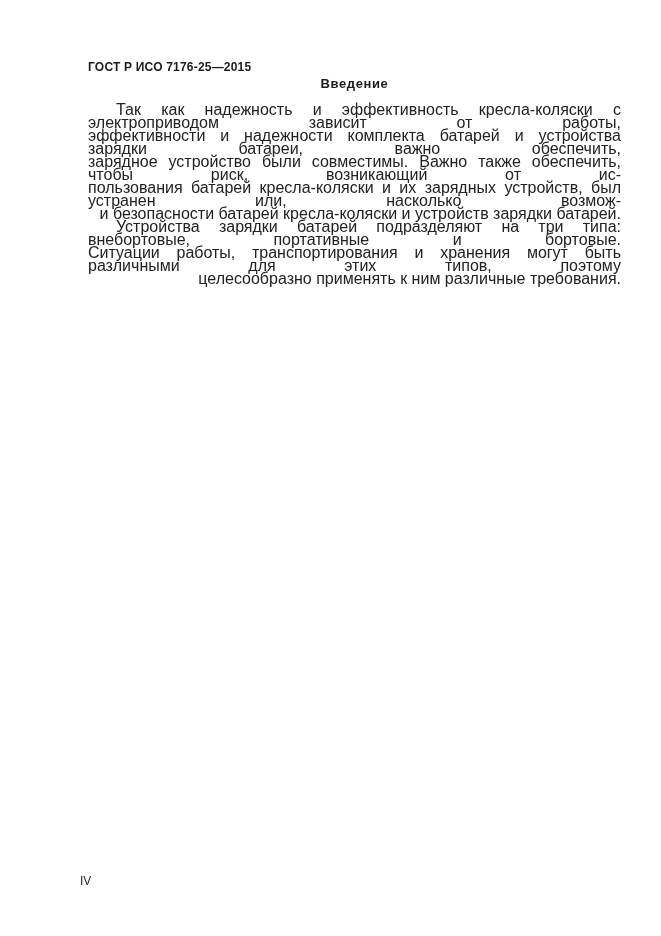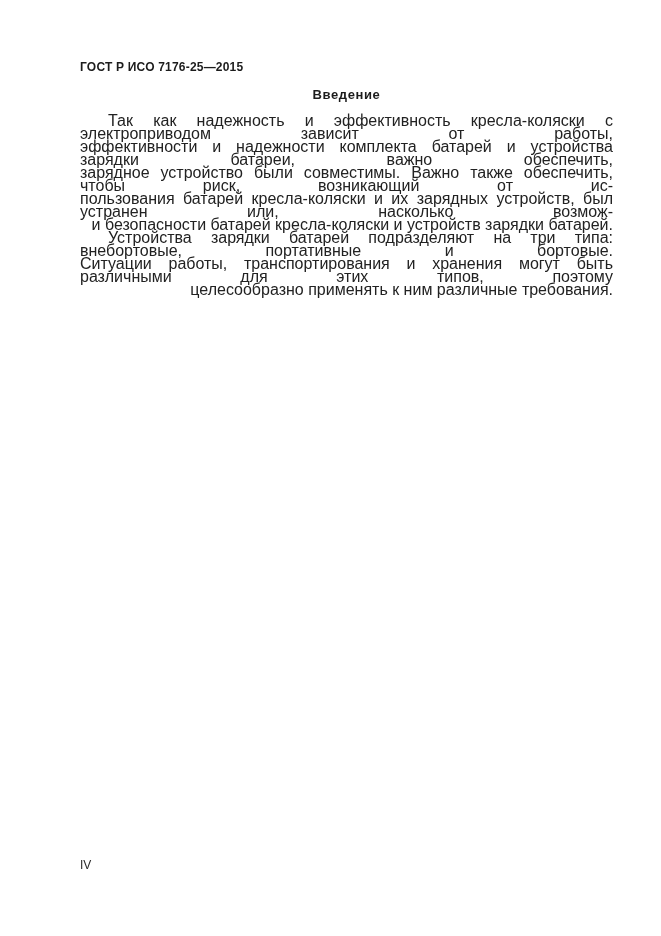--- a/index.html
+++ b/index.html
@@ -12,32 +12,32 @@
   }
   .page {
     position: relative;
     width: 661px;
     height: 936px;
     background: #ffffff;
     overflow: hidden;
   }
   .content {
     position: absolute;
-    left: 80px;
+    left: 88px;
     top: 60px;
     width: 533px;
   }
   .doc-header {
     font-size: 12px;
     font-weight: bold;
     letter-spacing: 0.2px;
     color: #1c1c1c;
   }
   .section-title {
-    margin-top: 13px;
+    margin-top: 2px;
     text-align: center;
     font-size: 13px;
     font-weight: bold;
     letter-spacing: 0.6px;
     color: #1c1c1c;
   }
   .doc-body {
     margin-top: 12px;
     font-size: 16px;
     line-height: 13px;
@@ -50,21 +50,21 @@
   .line.just {
     text-align: justify;
     text-align-last: justify;
   }
   .line.indent {
     text-indent: 28px;
   }
   .page-number {
     position: absolute;
     left: 80px;
-    bottom: 64px;
+    bottom: 48px;
     font-size: 12px;
     color: #2a2a2a;
   }
 </style>
 </head>
 <body>
 
 <div class="page">
   <div class="content">
     <div class="doc-header">ГОСТ Р ИСО 7176-25—2015</div>

